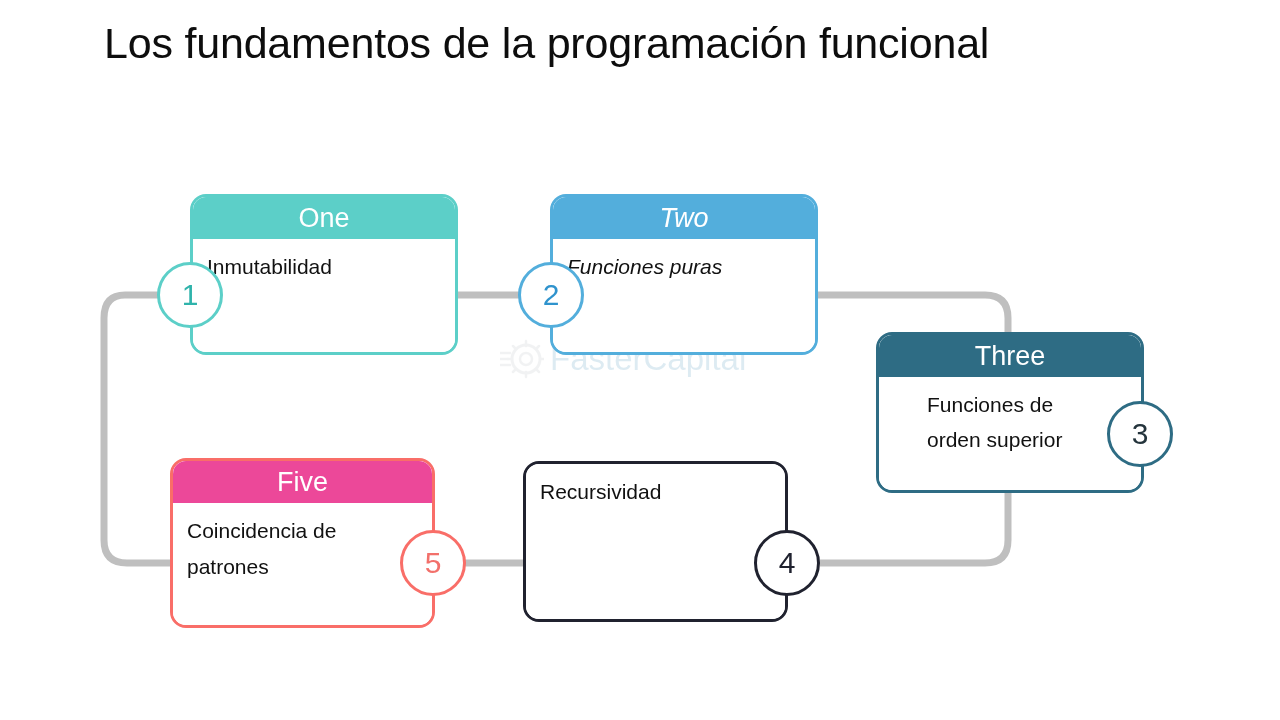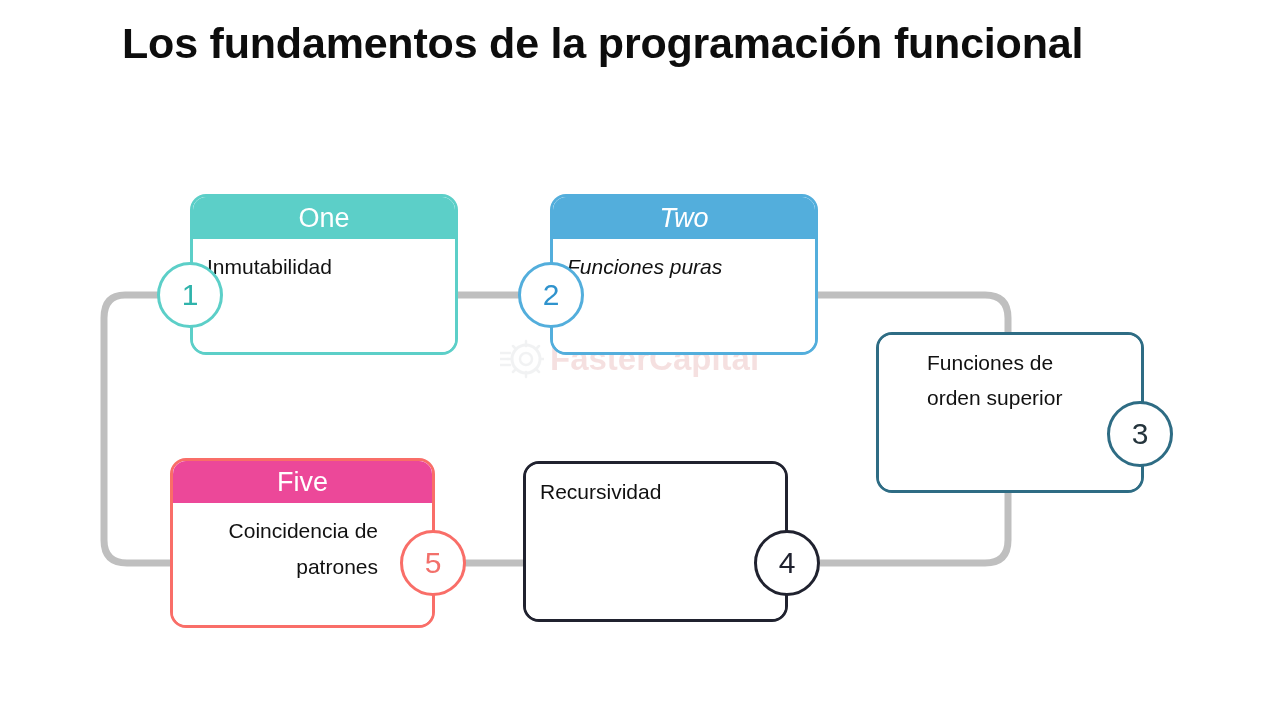--- a/index.html
+++ b/index.html
@@ -11,44 +11,43 @@
   }
   #stage { position: relative; width: 1280px; height: 720px; background:#fff; }
 
   
   .page-title {
     position: absolute;
     left: 104px; top: 14px;
     width: 1070px;
     font-size: 43px;
     line-height: 58px;
-    font-weight: 700;
+    font-weight: 400;
     color: #0d0d0d;
     letter-spacing: -0.2px;
     white-space: nowrap;
-    margin-left: 18px;
   }
 
   
   .wire-layer { position: absolute; left: 0; top: 0; width: 1280px; height: 720px; }
   .wire { fill: none; stroke: #bfbfbf; stroke-width: 7; stroke-linecap: butt; stroke-linejoin: round; }
 
   
   .watermark {
     position: absolute;
     left: 500px; top: 336px;
     width: 300px; height: 46px;
     display: flex; align-items: center; gap: 6px;
     opacity: 0.13;
     pointer-events: none;
   }
   .watermark .wm-text {
     font-size: 33px;
-    font-weight: 700;
-    color: #b91c1c;
+    font-weight: 400;
+    color: #0369a1;
     letter-spacing: 0px;
     white-space: nowrap;
   }
   .watermark svg { flex: 0 0 auto; }
 
   
   .card {
     position: absolute;
     background: #ffffff;
     border-radius: 16px;
@@ -165,39 +164,40 @@
       <div class="card-head" style="background: rgb(83, 174, 220);">Two</div>
       <div class="card-body">Funciones puras</div>
     </div>
   </div>
   <div class="badge b-two" style="left: 518px; top: 262px; border-color: rgb(83, 174, 220); color: rgb(47, 147, 205);">
     <span>2</span>
   </div>
 
   <div class="card c-three" style="left: 876px; top: 332px; width: 268px; height: 161px; border-color: rgb(46, 108, 132);">
     <div class="card-inner">
+      <div class="card-head" style="background: rgb(46, 108, 132);">Three</div>
       <div class="card-body" style="padding-right:58px;padding-left:48px;">Funciones de orden superior</div>
     </div>
   </div>
   <div class="badge b-three" style="left: 1107px; top: 401px; border-color: rgb(46, 108, 132); color: rgb(36, 52, 60);">
     <span>3</span>
   </div>
 
   <div class="card c-four" style="left: 523px; top: 461px; width: 265px; height: 161px; border-color: rgb(32, 34, 47);">
     <div class="card-inner">
       <div class="card-body" style="padding-right:50px;">Recursividad</div>
     </div>
   </div>
   <div class="badge b-four" style="left: 754px; top: 530px; border-color: rgb(32, 34, 47); color: rgb(32, 34, 47);">
     <span>4</span>
   </div>
 
   <div class="card c-five" style="left: 170px; top: 458px; width: 265px; height: 170px; border-color: rgb(249, 110, 104);">
     <div class="card-inner">
       <div class="card-head" style="background: #ec4899;">Five</div>
-      <div class="card-body" style="padding-right:54px; line-height:36px;text-align:right;">Coincidencia de patrones</div>
+      <div class="card-body" style="padding-right:54px; line-height:36px;">Coincidencia de patrones</div>
     </div>
   </div>
   <div class="badge b-five" style="left: 400px; top: 530px; border-color: rgb(249, 110, 104); color: rgb(242, 112, 107);">
     <span>5</span>
   </div>
 
 </div>
 
 </body></html>

